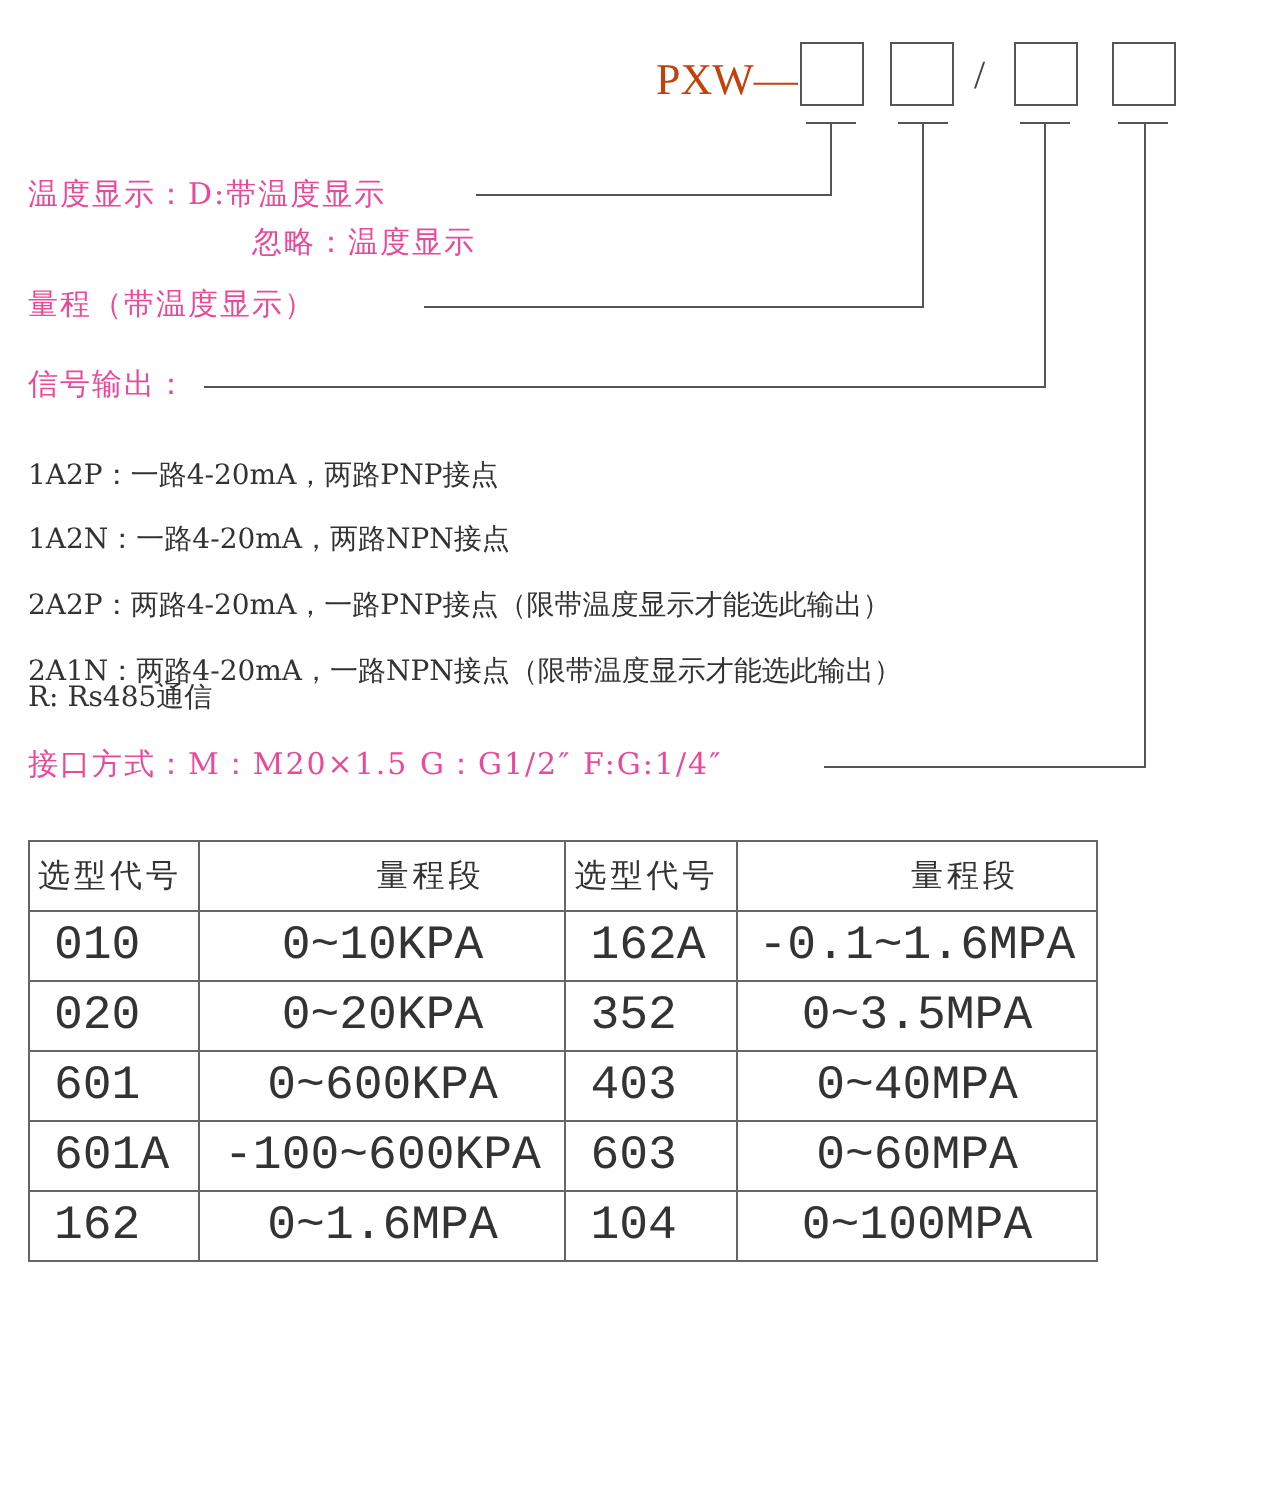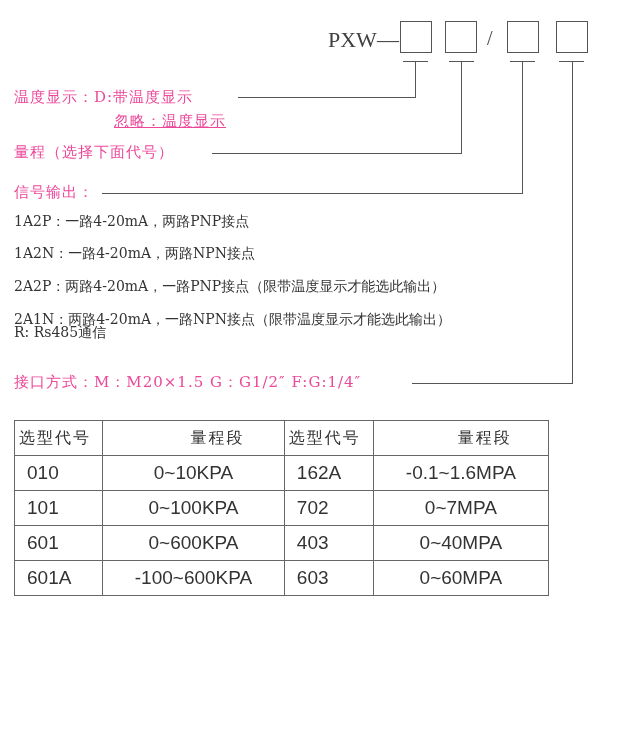--- a/index.html
+++ b/index.html
@@ -1,27 +1,27 @@
 <!DOCTYPE html>
 <html><head>
 <meta charset="utf-8">
 <style>
   html, body { margin:0; padding:0; background:#ffffff; }
   body { width:640px; height:750px; position:relative; overflow:hidden;
          font-family:"DejaVu Serif","Liberation Serif",serif; color:#333; }
   .abs { position:absolute; }
-  .model { left:328px; top:27px; font-family:"Liberation Serif",serif; font-size:22px; color:#404040; letter-spacing:0px; }
+  .model { left:328px; top:27px; font-family:"Liberation Serif",serif; font-size:22px; color:#c2410c; letter-spacing:0px; }
   .box { width:30px; height:30px; border:1.3px solid #555; top:21px; }
   .slash { left:487px; top:27px; font-family:"Liberation Serif",serif; font-size:20px; color:#444; }
   .hline { height:1.3px; background:#555; }
   .vline { width:1.3px; background:#555; }
   .lbl { font-size:15px; color:#ec4899; white-space:nowrap; letter-spacing:1px; }
-  .opt { font-size:14px; color:#333; white-space:nowrap; }
+  .opt { font-size:14px; color:#333; white-space:nowrap;margin-top:16px; }
   table.spec { position:absolute; left:14px; top:420px; border-collapse:collapse; width:535px; }
-  table.spec td { border:1.3px solid #666; height:34px; font-family:Liberation Sans, sans-serif; font-size:19px; color:#333; padding:0; }
+  table.spec td { border:1.3px solid #666; height:34px; font-family:Liberation Mono, monospace; font-size:24px; color:#333; padding:0; }
   table.spec tr.head td { font-family:"DejaVu Serif",serif; font-size:16px; letter-spacing:2px;padding-left:48px; }
   td.code { text-align:left; padding-left:12px !important; }
   td.center { text-align:center; }
 </style>
 </head>
 <body>
 
 <div class="abs model">PXW—</div>
 <div class="abs box" style="left:400px;"></div>
 <div class="abs box" style="left:445px;"></div>
@@ -40,22 +40,22 @@
 <div class="abs vline" style="left:461px; top:61px; height:93px;"></div>
 <div class="abs hline" style="left:212px; top:153px; width:250px;"></div>
 
 <div class="abs vline" style="left:522px; top:61px; height:133px;"></div>
 <div class="abs hline" style="left:102px; top:193px; width:421px;"></div>
 
 <div class="abs vline" style="left:572px; top:61px; height:323px;"></div>
 <div class="abs hline" style="left:412px; top:383px; width:161px;"></div>
 
 <div class="abs lbl" style="left:14px; top:88px;">温度显示：D:带温度显示</div>
-<div class="abs lbl" style="left:114px; top:112px;text-decoration:underline;">忽略：温度显示</div>
-<div class="abs lbl" style="left:14px; top:143px;">量程（选择下面代号）</div>
+<div class="abs lbl" style="left:126px; top:112px;">忽略：温度显示</div>
+<div class="abs lbl" style="left:14px; top:143px;">量程（带温度显示）</div>
 <div class="abs lbl" style="left:14px; top:183px;text-align:right;">信号输出：</div>
 
 <div class="abs opt" style="left:14px; top:213px;">1A2P：一路4-20mA，两路PNP接点</div>
 <div class="abs opt" style="left:14px; top:245px;">1A2N：一路4-20mA，两路NPN接点</div>
 <div class="abs opt" style="left:14px; top:278px;">2A2P：两路4-20mA，一路PNP接点（限带温度显示才能选此输出）</div>
 <div class="abs opt" style="left:14px; top:311px;">2A1N：两路4-20mA，一路NPN接点（限带温度显示才能选此输出）</div>
 <div class="abs opt" style="left:14px; top:324px;">R: Rs485通信</div>
 
 <div class="abs lbl" style="left:14px; top:373px;">接口方式：M：M20×1.5 G：G1/2″ F:G:1/4″</div>
 
@@ -73,31 +73,37 @@
     <td class="code" style="padding-left:4px !important;">选型代号</td>
     <td class="center">量程段</td>
   </tr>
   <tr>
     <td class="code">010</td>
     <td class="center">0~10KPA</td>
     <td class="code">162A</td>
     <td class="center">-0.1~1.6MPA</td>
   </tr>
   <tr>
-    <td class="code">101</td>
-    <td class="center">0~100KPA</td>
-    <td class="code">702</td>
-    <td class="center">0~7MPA</td>
+    <td class="code">020</td>
+    <td class="center">0~20KPA</td>
+    <td class="code">352</td>
+    <td class="center">0~3.5MPA</td>
   </tr>
   <tr>
     <td class="code">601</td>
     <td class="center">0~600KPA</td>
     <td class="code">403</td>
     <td class="center">0~40MPA</td>
   </tr>
   <tr>
     <td class="code">601A</td>
     <td class="center">-100~600KPA</td>
     <td class="code">603</td>
     <td class="center">0~60MPA</td>
   </tr>
+  <tr>
+    <td class="code">162</td>
+    <td class="center">0~1.6MPA</td>
+    <td class="code">104</td>
+    <td class="center">0~100MPA</td>
+  </tr>
 </tbody>
   </table>
 
 </body></html>

